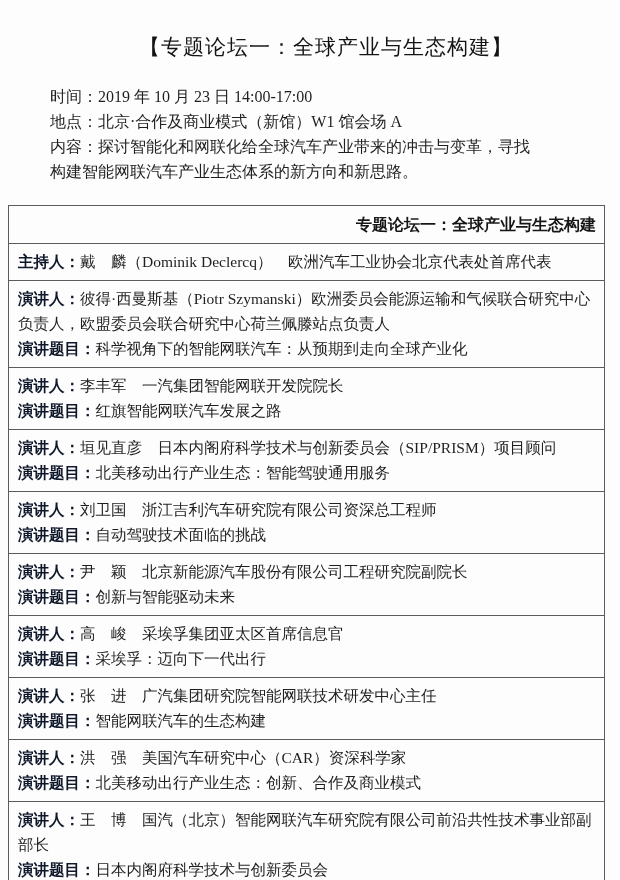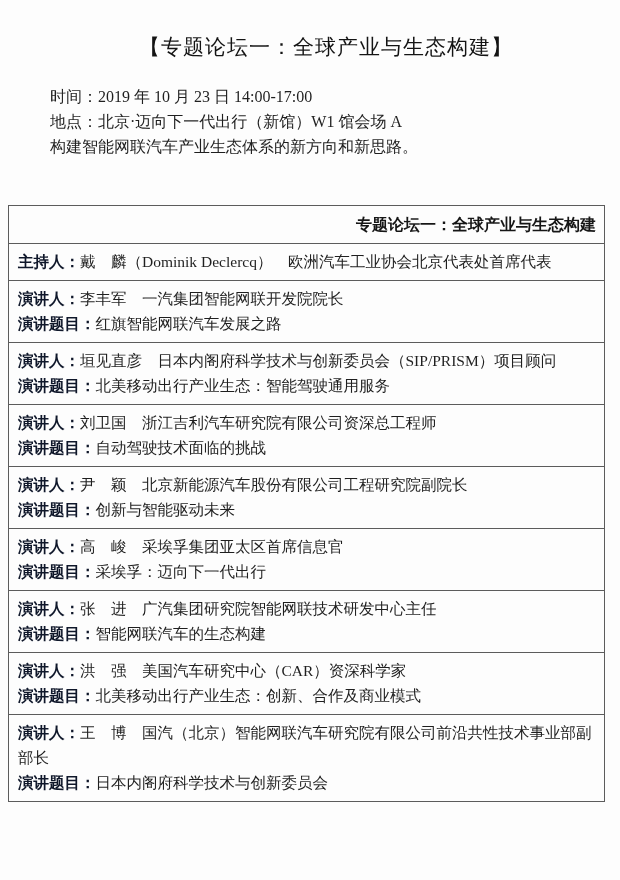--- a/index.html
+++ b/index.html
@@ -70,37 +70,44 @@
 </style>
 </head>
 <body>
 
 <div class="page">
 
   <div class="doc-title">【专题论坛一：全球产业与生态构建】</div>
 
   <div class="info">
     <p><span>时间：</span><span>2019 年 10 月 23 日 14:00-17:00</span></p>
-    <p><span>地点：</span><span>北京·迈向下一代出行（新馆）W1 馆会场 A</span></p>
+    <p><span>地点：</span><span>北京·合作及商业模式（新馆）W1 馆会场 A</span></p>
     <p>
+        <span class="block-line"><span>内容：</span><span>探讨智能化和网联化给全球汽车产业带来的冲击与变革，寻找</span></span>
         <span class="block-line">构建智能网联汽车产业生态体系的新方向和新思路。</span>
       </p>
   </div>
 
   <table class="agenda">
     <tbody>
       <tr>
         <td class="tbl-head">专题论坛一：全球产业与生态构建</td>
       </tr>
       <tr>
         <td>
           <p class="line"><b class="lbl">主持人：</b><span>戴　麟（Dominik Declercq）　欧洲汽车工业协会北京代表处首席代表</span></p>
         </td>
       </tr>
 
+  <tr class="speaker-row">
+    <td>
+      <p class="line"><b class="lbl">演讲人：</b><span>彼得·西曼斯基（Piotr Szymanski）欧洲委员会能源运输和气候联合研究中心负责人，欧盟委员会联合研究中心荷兰佩滕站点负责人</span></p>
+      <p class="line"><b class="lbl">演讲题目：</b><span>科学视角下的智能网联汽车：从预期到走向全球产业化</span></p>
+    </td>
+  </tr>
 
   <tr class="speaker-row">
     <td>
       <p class="line"><b class="lbl">演讲人：</b><span>李丰军　一汽集团智能网联开发院院长</span></p>
       <p class="line"><b class="lbl">演讲题目：</b><span>红旗智能网联汽车发展之路</span></p>
     </td>
   </tr>
 
   <tr class="speaker-row">
     <td>

